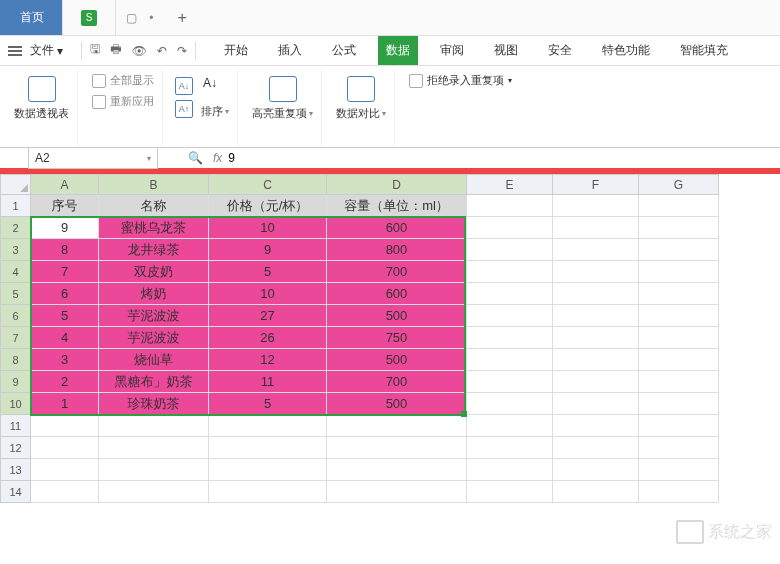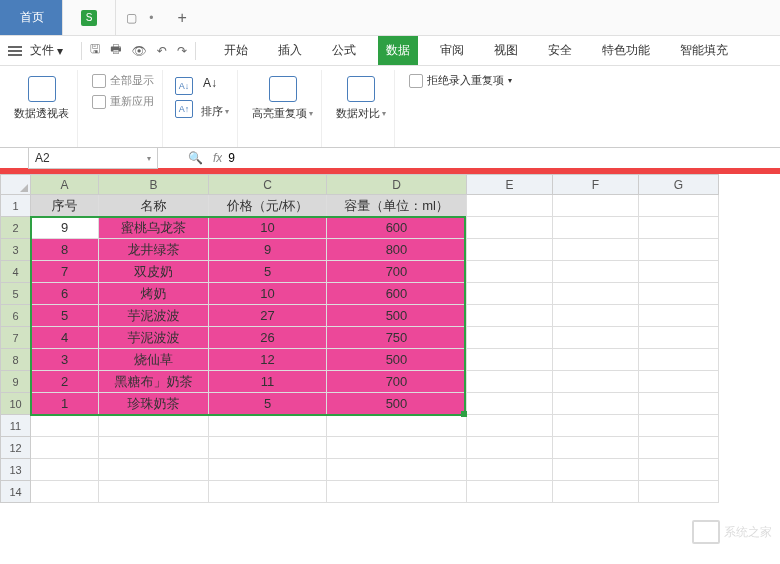--- a/index.html
+++ b/index.html
@@ -65,21 +65,21 @@
 
 
 .selection-border { position: absolute; border: 2px solid #2ea043; pointer-events: none; }
 .sel-handle { position:absolute; width:6px; height:6px; background:#2ea043; right:-3px; bottom:-3px; }
 
 
 .cA { width: 68px; } .cB { width: 110px; } .cC { width: 118px; } .cD { width: 140px; }
 .cE { width: 86px; } .cF { width: 86px; } .cG { width: 80px; }
 
 
-.watermark { position: absolute; right: 8px; bottom: 20px; color: rgba(0,0,0,0.15); font-size: 12px; display:flex; align-items:center; gap:4px; pointer-events:none; }
+.watermark { position: absolute; right: 8px; bottom: 20px; color: rgba(0,0,0,0.15); font-size: 16px; display:flex; align-items:center; gap:4px; pointer-events:none; }
 .watermark .hicon { width:28px; height:24px; border:2px solid rgba(0,0,0,0.15); border-radius:2px; position:relative; }
 </style>
 </head>
 <body>
 
 <div class="title-bar">
   <div class="title-tab home">
     <span>首页</span>
   </div>
   <div class="title-tab">

